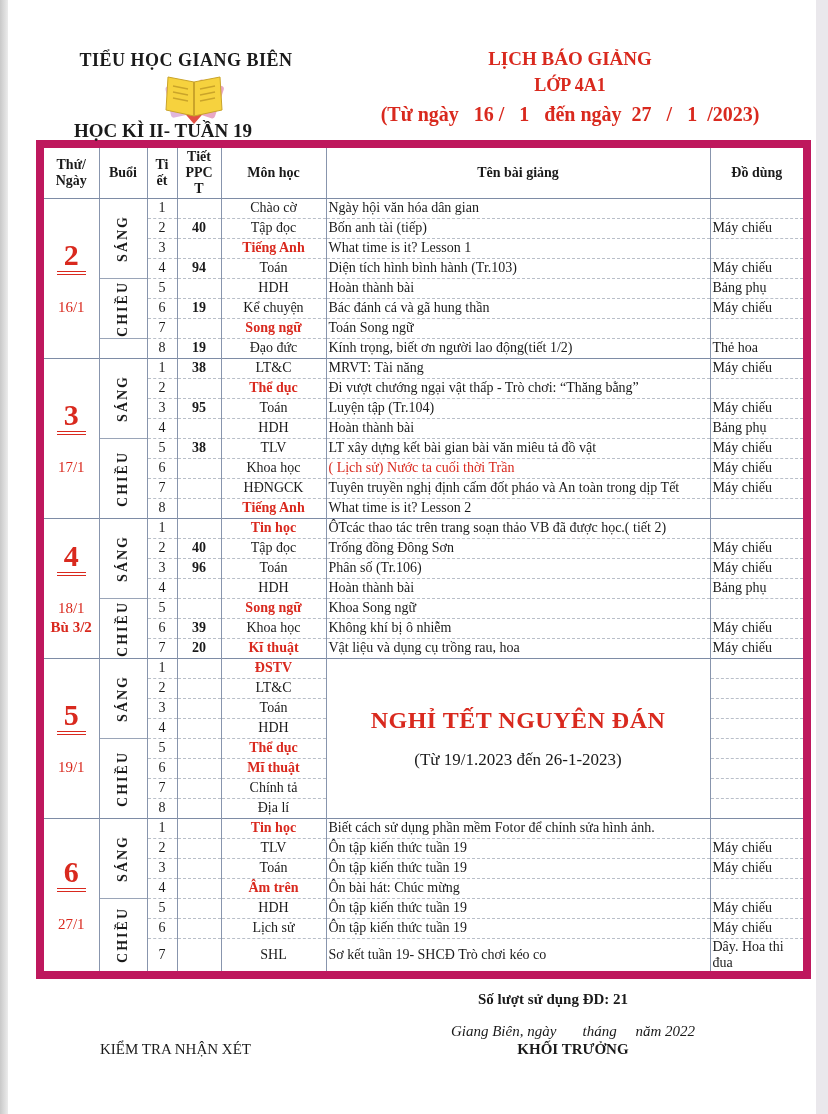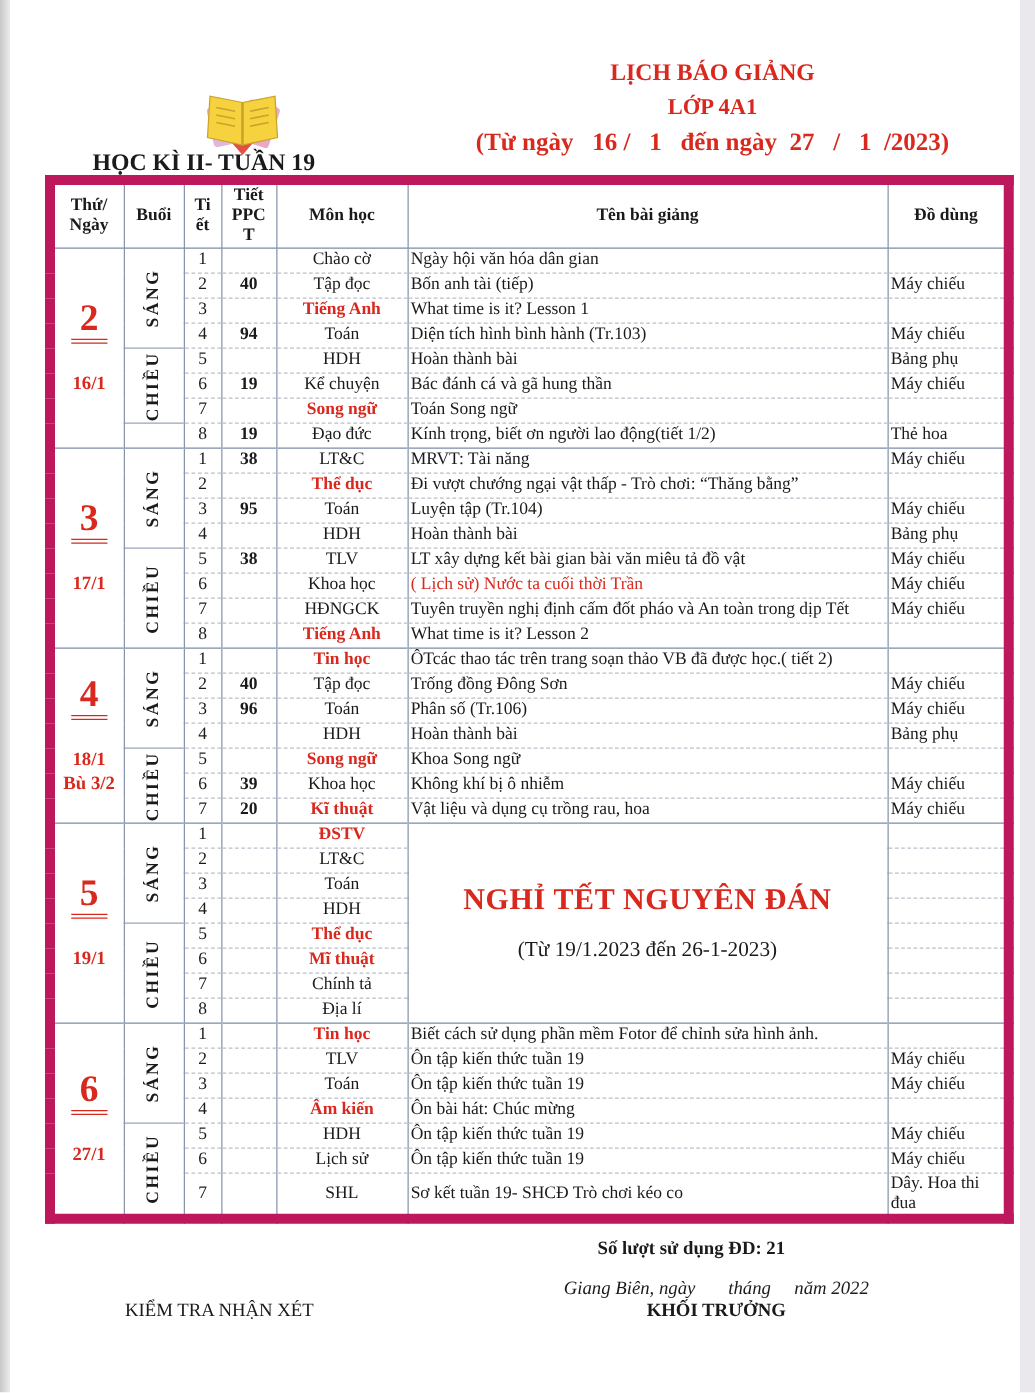--- a/index.html
+++ b/index.html
@@ -47,21 +47,21 @@
   tbody td{border-top:1px dashed #b9bfc9;height:19px;}
   tbody tr:first-child td{border-top:1.6px solid #7e8ca6;}
   td.session-cell{border-top:1px solid #9aa5b8;}
   td.center{text-align:center;}
   td.ten-cell{text-align:left;padding-left:7px;}
   td.dd-cell{text-align:left;padding-left:5px;line-height:1.1;}
   td.ppct-cell{font-weight:bold;text-align:center;}
   td.day-cell{text-align:center;vertical-align:middle;border-top:1.6px solid #7e8ca6;}
   .day-num{color:#d9291e;font-weight:bold;font-size:30px;line-height:1;
     display:inline-block;border-bottom:4px double #d9291e;padding:0 7px 1px;}
-  .day-date{color:#d9291e;font-weight:bold;font-size:15px;margin-top:24px;}
+  .day-date{color:#d9291e;font-weight:normal;font-size:15px;margin-top:24px;}
   .day-date2{color:#d9291e;font-weight:bold;font-size:15px;margin-top:2px;}
   td.session-cell{text-align:center;}
   .session-label{writing-mode:vertical-rl;transform:rotate(180deg);
     font-weight:bold;font-size:14px;letter-spacing:2px;margin:0 auto;}
   .red-bold{color:#d9291e;font-weight:bold;}
   .red-text{color:#d9291e;}
   td.tet-cell{text-align:center;vertical-align:middle;}
   .tet-title{color:#d9291e;font-weight:bold;font-size:24px;letter-spacing:.5px;}
   .tet-sub{font-size:17px;margin-top:15px;}
 
@@ -78,20 +78,21 @@
 </style>
 </head>
 <body>
 
 <div class="scan-edge-left"></div>
 <div class="scan-edge-right"></div>
 
 <div class="page">
 
   <div class="doc-header">
+    <div class="school-name">TIỂU HỌC GIANG BIÊN</div>
     <svg class="logo" viewBox="0 0 76 52">
       <rect x="38" y="8" width="26" height="34" rx="3" fill="#e9a8c6" transform="rotate(18 51 25)"></rect>
       <rect x="12" y="10" width="24" height="32" rx="3" fill="#e0b6dd" transform="rotate(-12 24 26)"></rect>
       <polygon points="24,34 52,34 38,50" fill="#e25045"></polygon>
       <polygon points="38,8 12,3 10,36 38,42" fill="#f6d23e" stroke="#caa42a" stroke-width="1"></polygon>
       <polygon points="38,8 64,3 66,36 38,42" fill="#f6d23e" stroke="#caa42a" stroke-width="1"></polygon>
       <line x1="17" y1="12" x2="32" y2="15" stroke="#caa42a" stroke-width="1.4"></line>
       <line x1="17" y1="18" x2="32" y2="21" stroke="#caa42a" stroke-width="1.4"></line>
       <line x1="17" y1="24" x2="32" y2="27" stroke="#caa42a" stroke-width="1.4"></line>
       <line x1="44" y1="15" x2="59" y2="12" stroke="#caa42a" stroke-width="1.4"></line>
@@ -404,21 +405,21 @@
         <tr>
           <td class="center">3</td>
           <td class="ppct-cell"></td>
           <td class="center">Toán</td>
           <td class="ten-cell">Ôn tập kiến thức tuần 19</td>
           <td class="dd-cell">Máy chiếu</td>
         </tr>
         <tr>
           <td class="center">4</td>
           <td class="ppct-cell"></td>
-          <td class="center red-bold">Âm kiến</td>
+          <td class="center red-bold">Âm trên</td>
           <td class="ten-cell">Ôn bài hát: Chúc mừng</td>
           <td class="dd-cell"></td>
         </tr>
         <tr>
           <td class="session-cell" rowspan="3">
             <div class="session-label">CHIỀU</div>
           </td>
           <td class="center">5</td>
           <td class="ppct-cell"></td>
           <td class="center">HDH</td>

